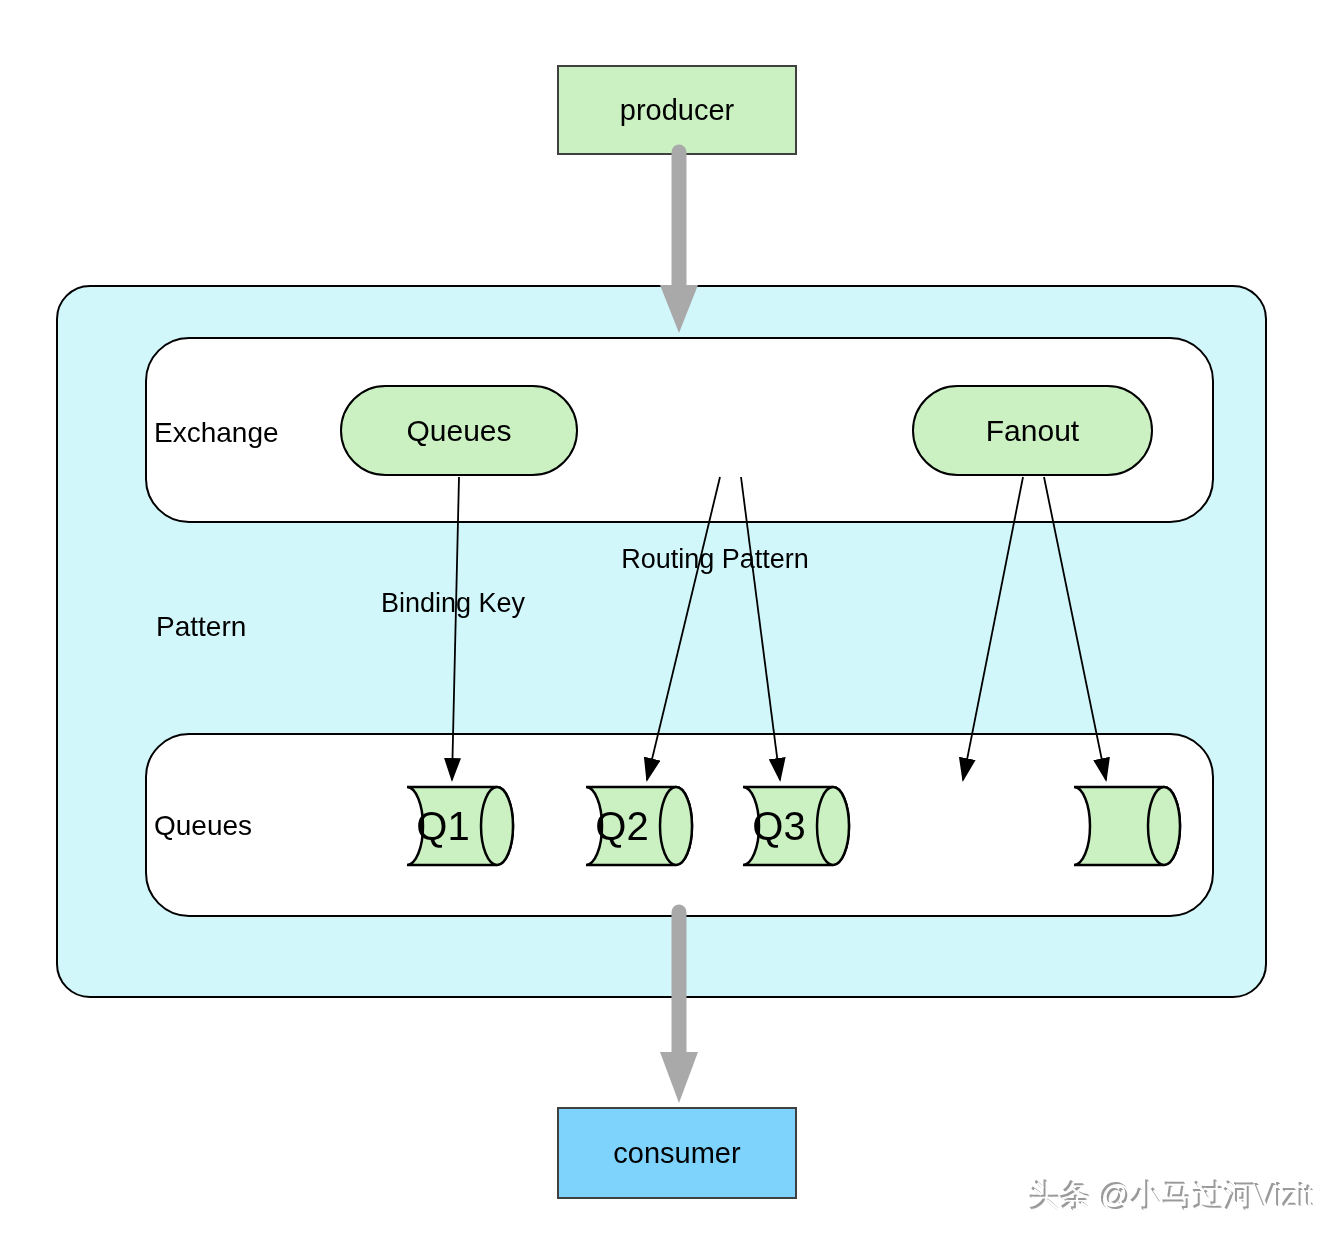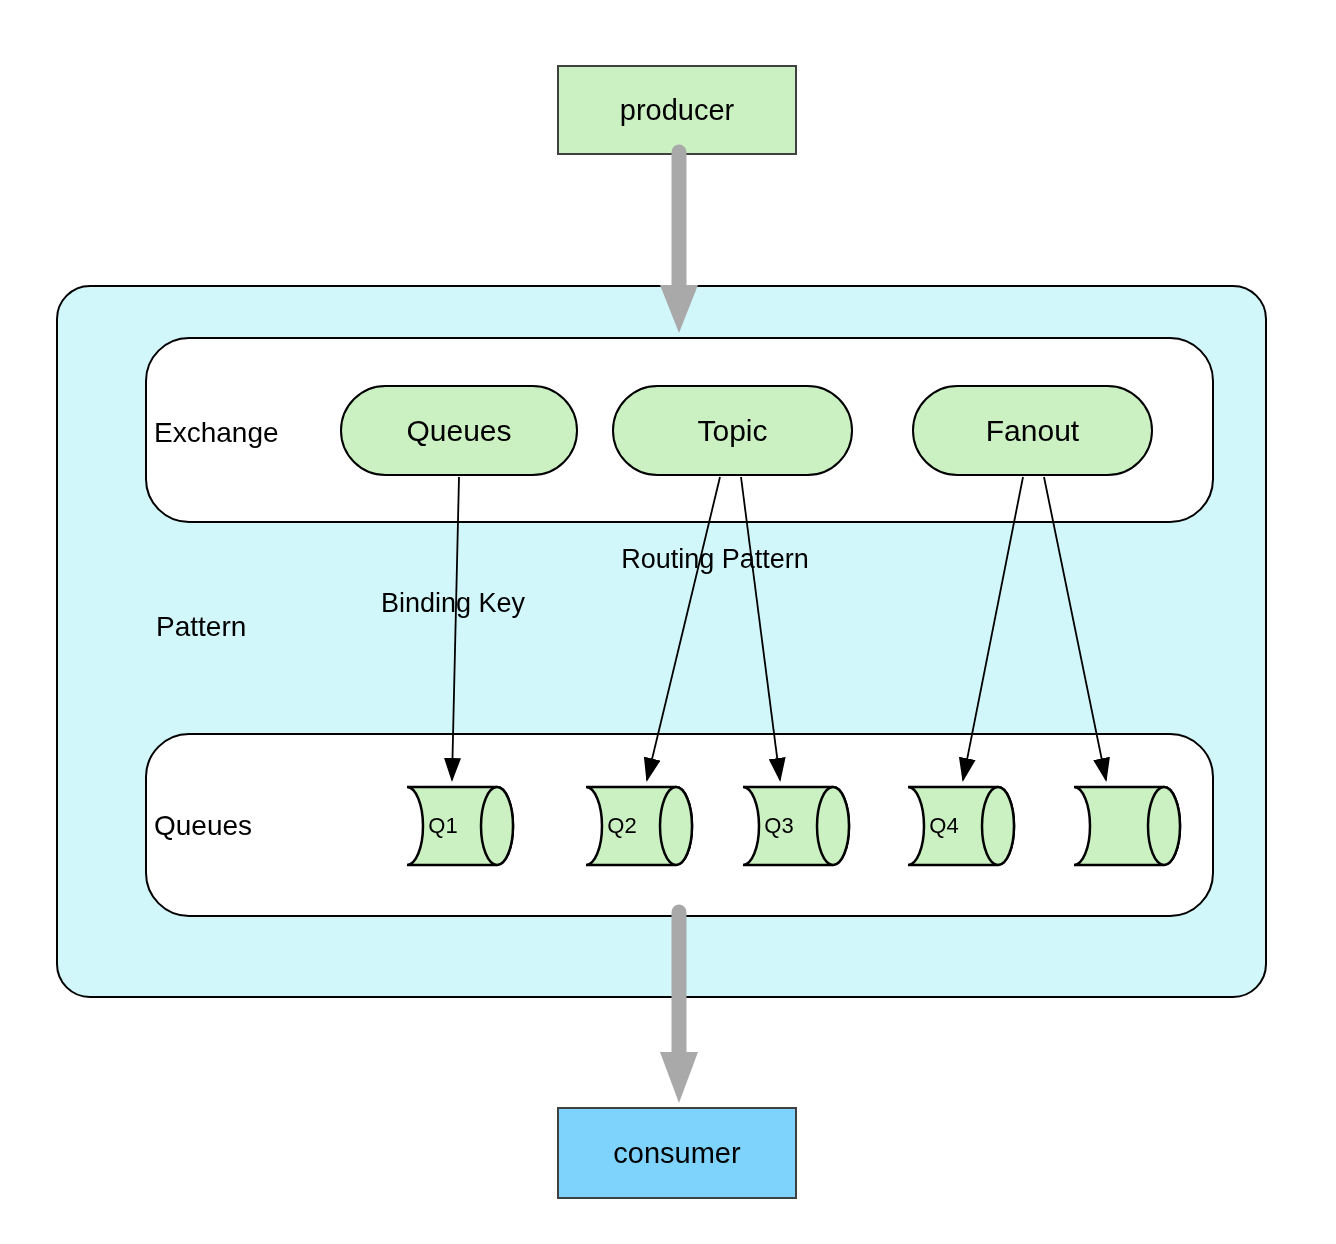--- a/index.html
+++ b/index.html
@@ -37,21 +37,21 @@
   .annot{
     position:absolute;top:544px;font-size:27px;white-space:nowrap;text-align:center;
   }
   .annot-bindingkey{left:373px;width:160px;margin-top:44px;}
   .annot-routing{left:603px;width:224px;}
   
   .queue{position:absolute;top:785px;width:124px;height:82px;}
   .queue svg{position:absolute;left:0;top:0;}
   .queue .qlabel{
     position:absolute;left:0;top:0;width:104px;height:82px;
-    display:flex;align-items:center;justify-content:center;font-size:22px;
+    display:flex;align-items:center;justify-content:center;font-size:40px;
   }
   .cylshape{fill:#cbf1c3;stroke:#000;stroke-width:2.5;}
   
   .overlay{position:absolute;left:0;top:0;z-index:20;pointer-events:none;}
   .thin-arrow{stroke:#000;stroke-width:1.8;fill:none;}
   .fat-shaft{stroke:#a9a9a9;stroke-width:15;stroke-linecap:round;}
   .fat-head{fill:#a9a9a9;}
   
   .watermark{
     position:absolute;right:22px;top:1176px;font-size:31px;white-space:nowrap;
@@ -66,23 +66,20 @@
   <div class="node-rect producer">
     <span>producer</span>
   </div>
 
   <div class="broker"></div>
 
   <div class="panel exchange-panel"></div>
   <div class="section-label" style="left:154px;top:418px;">Exchange</div>
   <div class="pill pill-direct">
     <span>Queues</span>
-  </div>
-  <div class="pill pill-topic">
-    <span>Topic</span>
   </div>
   <div class="pill pill-fanout">
     <span>Fanout</span>
   </div>
 
   <div class="section-label" style="left:156px;top:612px;">Pattern</div>
   <div class="annot annot-bindingkey">Binding Key</div>
   <div class="annot annot-routing">Routing Pattern</div>
 
   <div class="panel queues-panel"></div>
@@ -102,38 +99,32 @@
     </svg>
     <span class="qlabel">Q2</span>
   </div>
   <div class="queue" style="left:727px;">
     <svg width="124" height="82" viewBox="0 0 124 82">
       <path class="cylshape" d="M16,2 L106,2 A16,39 0 0 1 106,80 L16,80 A16,39 0 0 0 16,2 Z"></path>
       <ellipse class="cylshape" cx="106" cy="41" rx="16" ry="39"></ellipse>
     </svg>
     <span class="qlabel">Q3</span>
   </div>
-  <div class="queue" style="left:892px;">
-    <svg width="124" height="82" viewBox="0 0 124 82">
-      <path class="cylshape" d="M16,2 L106,2 A16,39 0 0 1 106,80 L16,80 A16,39 0 0 0 16,2 Z"></path>
-      <ellipse class="cylshape" cx="106" cy="41" rx="16" ry="39"></ellipse>
-    </svg>
-    <span class="qlabel">Q4</span>
-  </div>
   <div class="queue" style="left:1058px;">
     <svg width="124" height="82" viewBox="0 0 124 82">
       <path class="cylshape" d="M16,2 L106,2 A16,39 0 0 1 106,80 L16,80 A16,39 0 0 0 16,2 Z"></path>
       <ellipse class="cylshape" cx="106" cy="41" rx="16" ry="39"></ellipse>
     </svg>
   </div>
 
   <div class="node-rect consumer">
     <span>consumer</span>
   </div>
 
+  <div class="watermark">头条 @小马过河Vizit</div>
 
   <svg class="overlay" width="1336" height="1244" viewBox="0 0 1336 1244">
     <defs>
       <marker id="ah" markerUnits="userSpaceOnUse" markerWidth="24" markerHeight="17" refX="22" refY="8.5" orient="auto">
         <path d="M0,0 L24,8.5 L0,17 Z" fill="#000"></path>
       </marker>
     </defs>
 
     <g>
       <line class="fat-shaft" x1="679" y1="152" x2="679" y2="289"></line>

